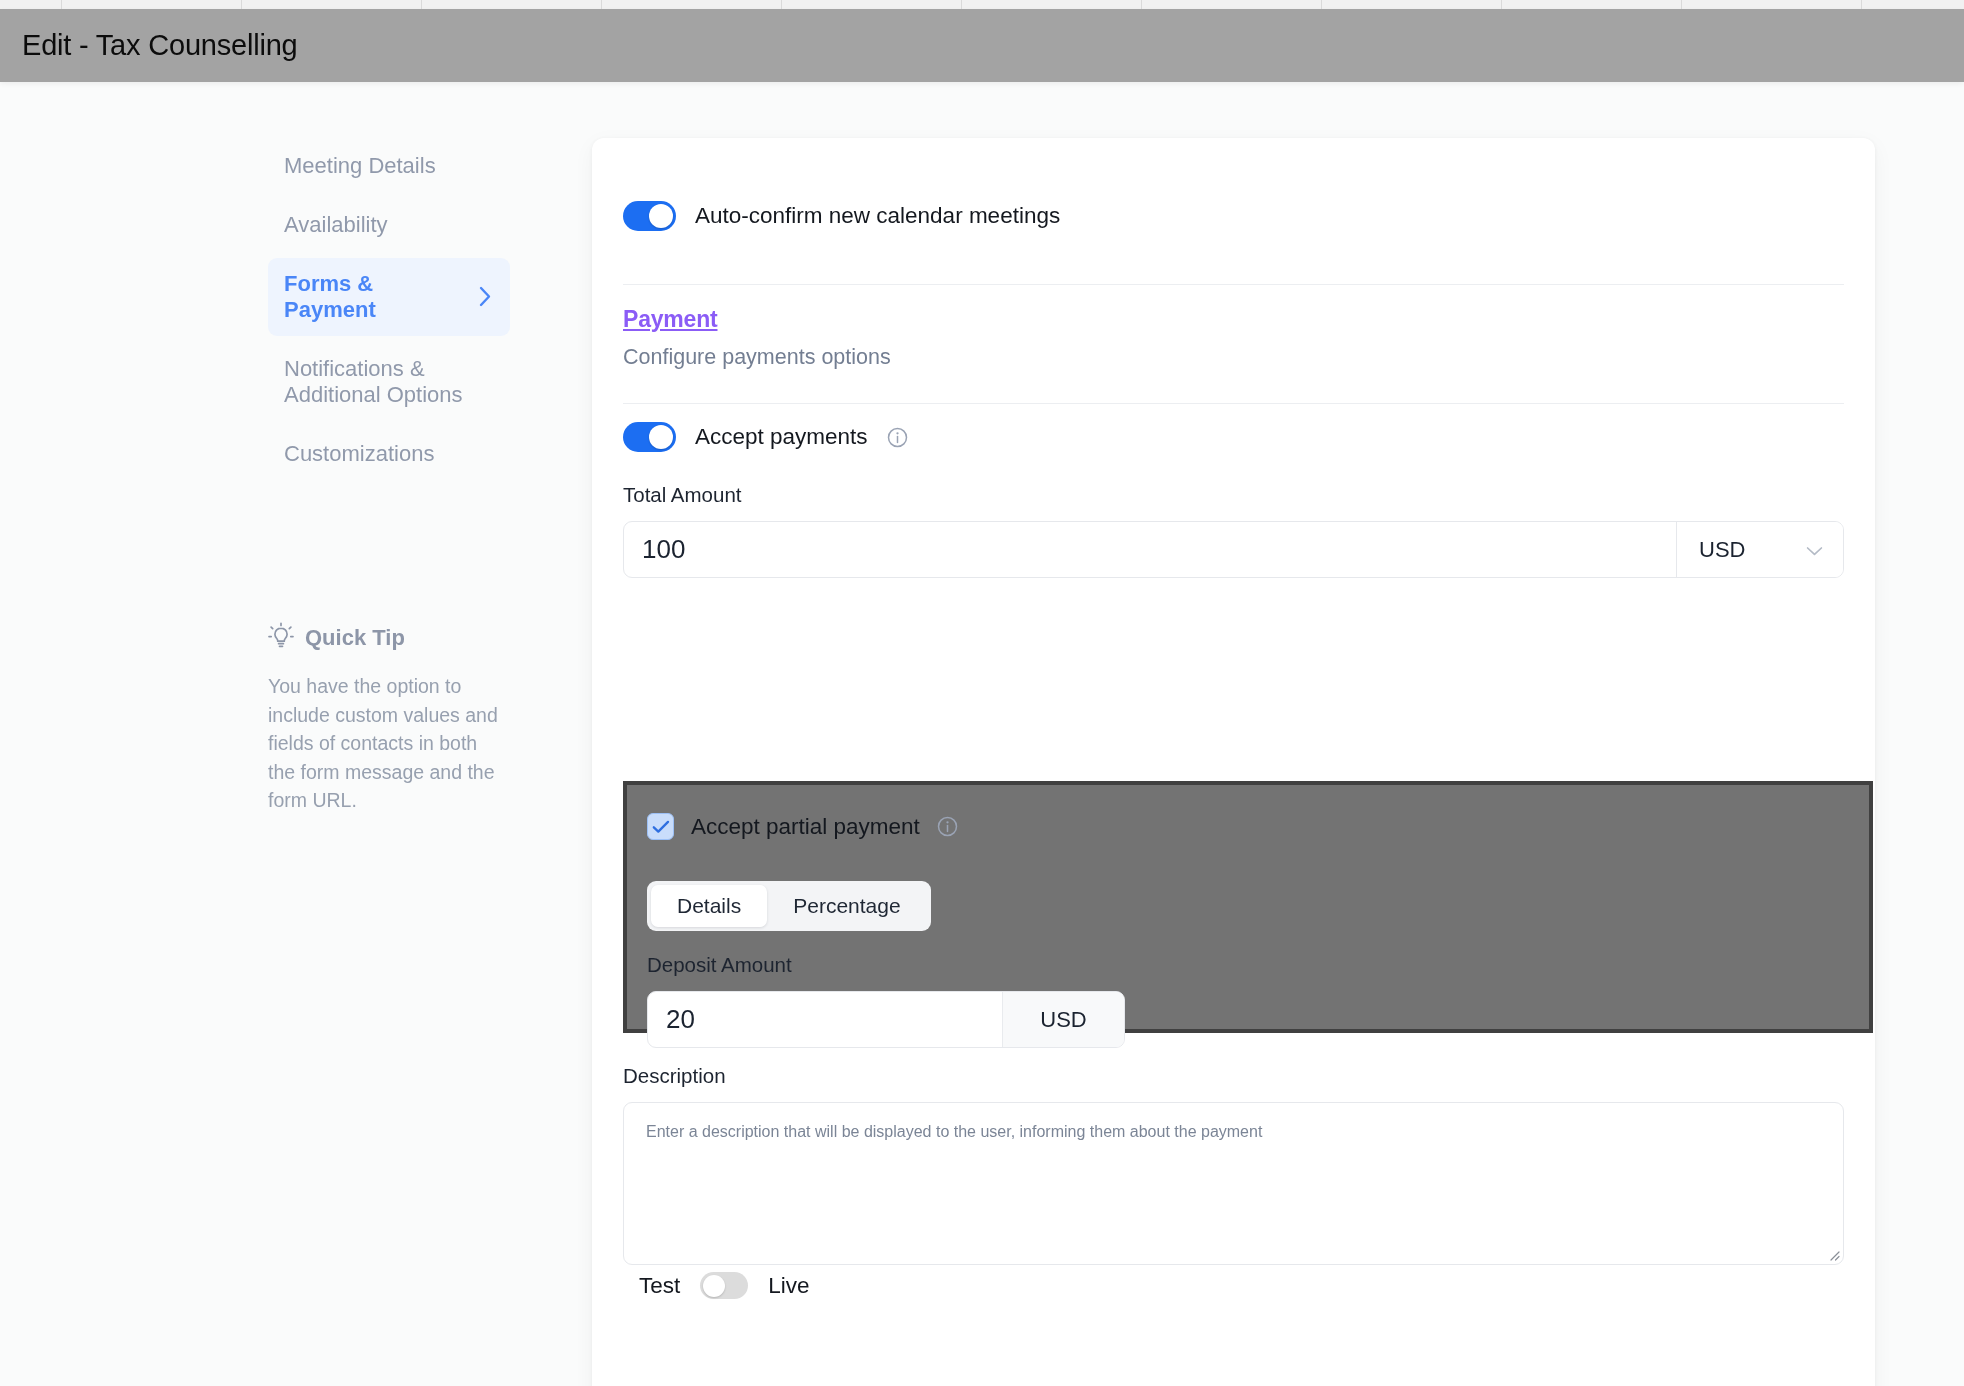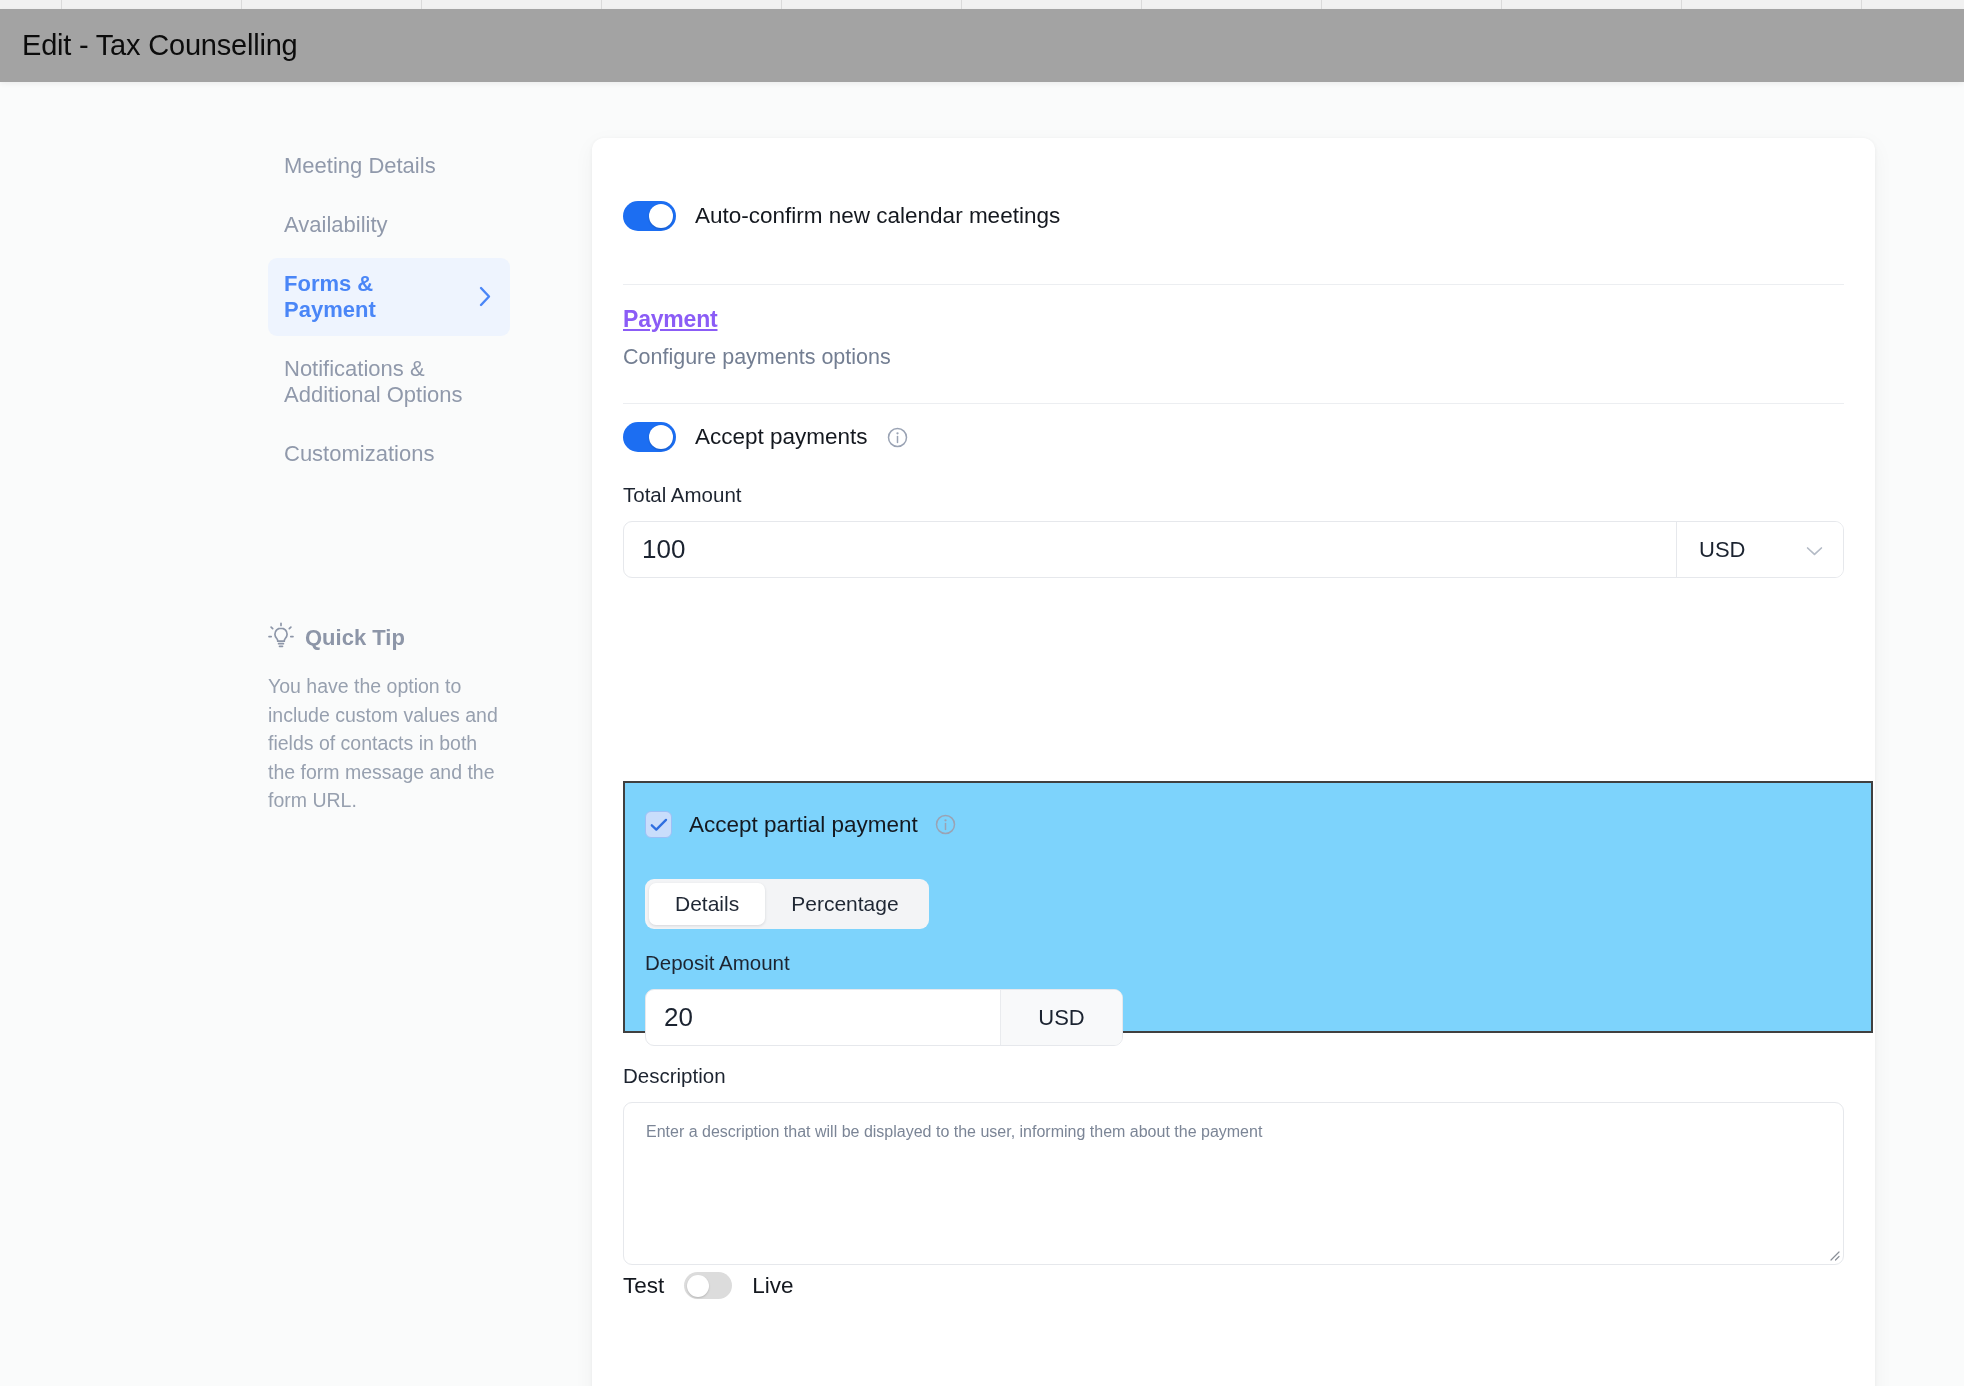--- a/index.html
+++ b/index.html
@@ -203,22 +203,22 @@
     color: #1b2330;
     cursor: pointer;
     background: #fff;
   }
 
   
   .annot-box {
     position: absolute;
     left: 31px; top: 643px;
     width: 1250px; height: 252px;
-    border: 2px solid #404040;
-    background: #7dd3fc;
+    border: 4px solid #404040;
+    background: #737373;
   }
 
   
   .checkbox {
     width: 27px; height: 27px;
     border-radius: 6px;
     background: #c9ddfb;
     border: 1px solid #9cc0f6;
     display: flex; align-items: center; justify-content: center;
     flex: 0 0 auto;
@@ -441,21 +441,21 @@
       <div class="textarea">
         <span>Enter a description that will be displayed to the user, informing them about the payment</span>
         <span class="resize-grip">
           <svg width="14" height="14" viewBox="0 0 14 14" fill="none">
             <path d="M13 5 L5 13 M13 9.5 L9.5 13" stroke="#8a8f98" stroke-width="1.2" stroke-linecap="round"></path>
           </svg>
         </span>
       </div>
     </div>
 
-    <div class="testlive" style="position:absolute;left:31px;top:1134px;">
+    <div class="testlive" style="position:absolute;left:47px;top:1134px;">
       <span>Test</span>
       <div class="switch sm off">
         <div class="knob"></div>
       </div>
       <span>Live</span>
     </div>
 
   </div>
 </div>
 

